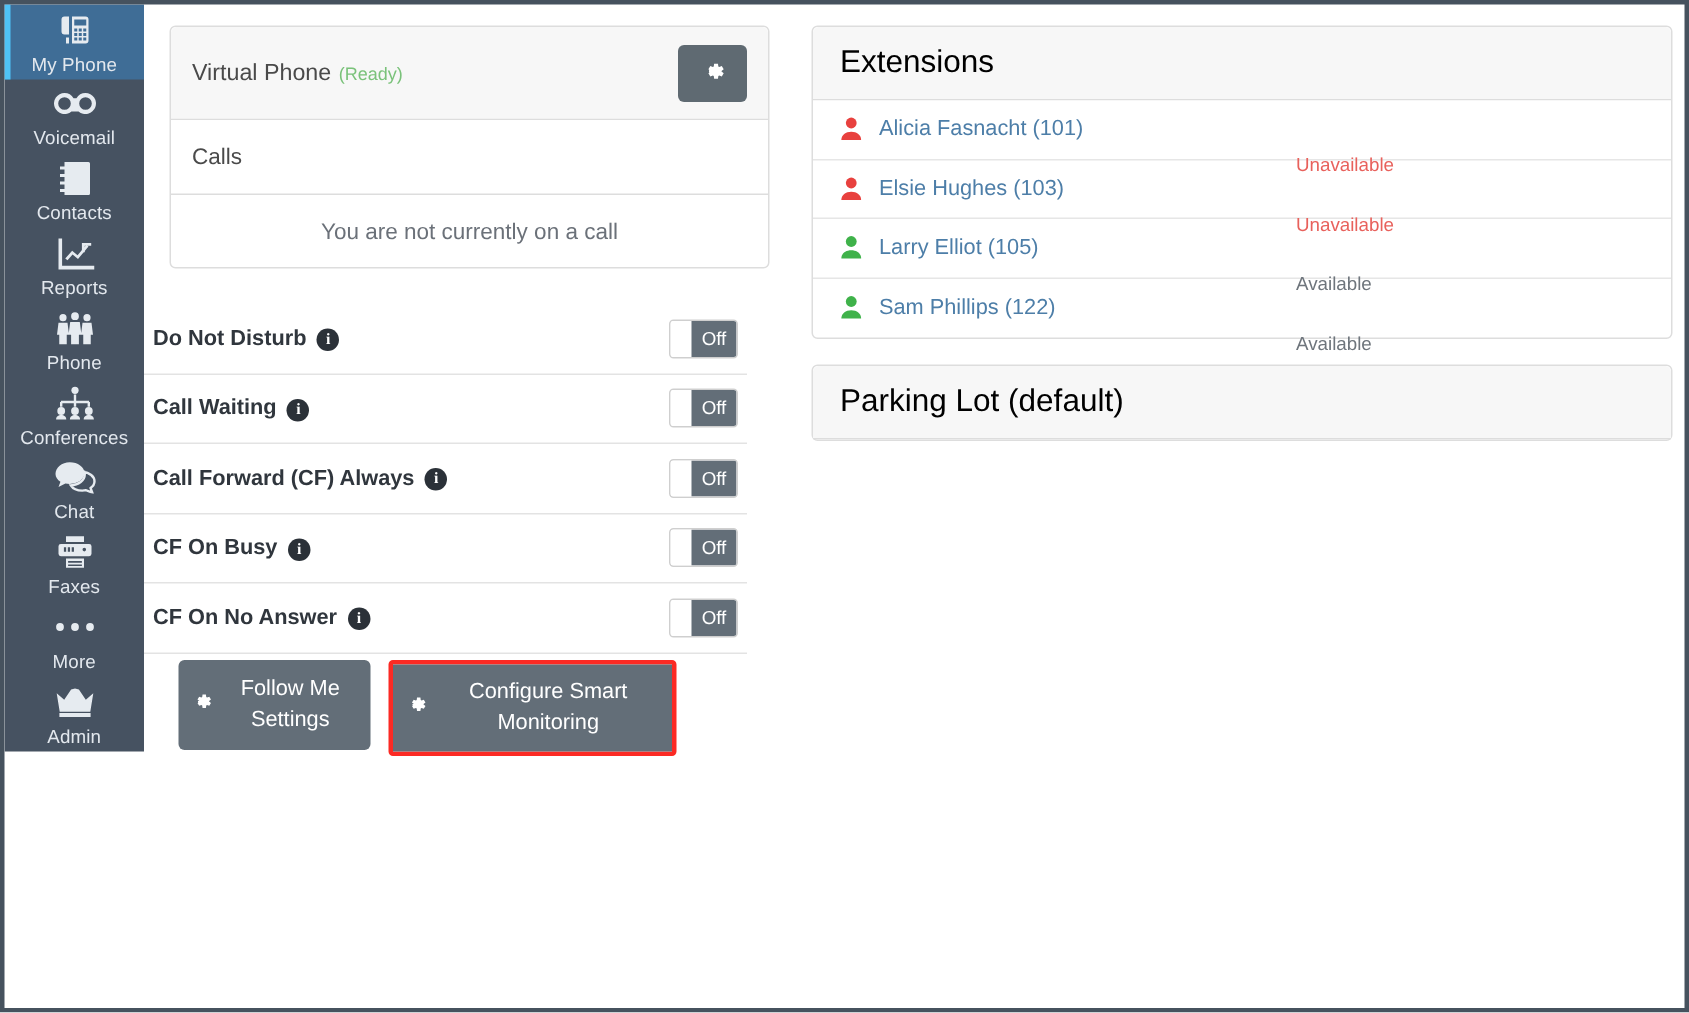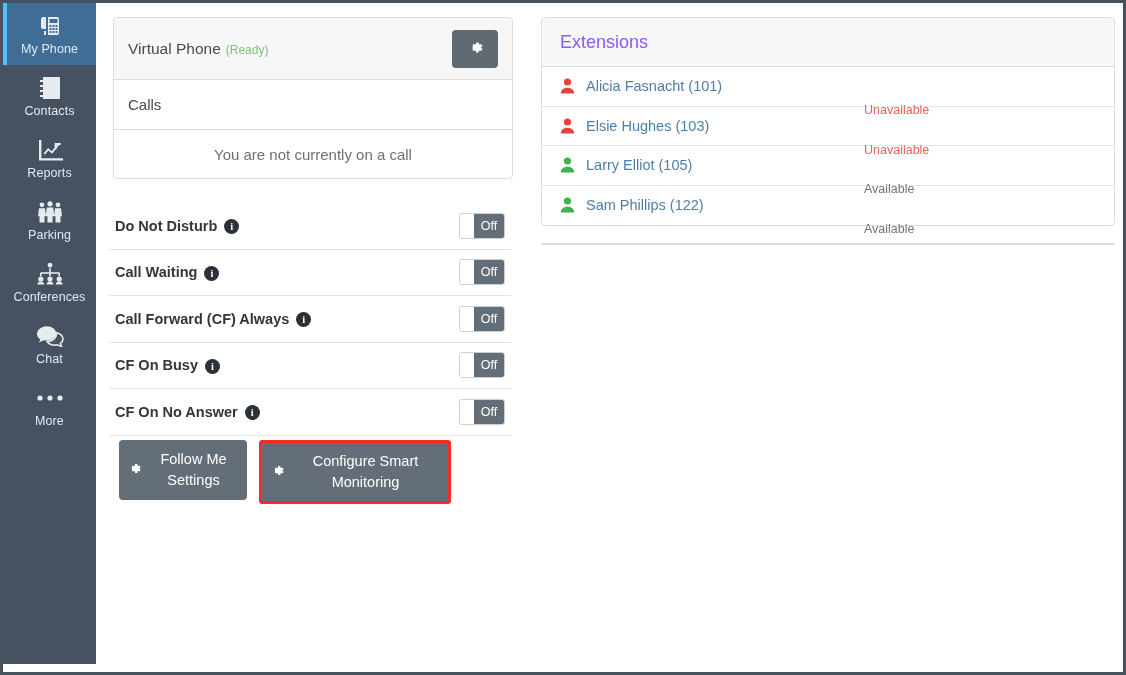--- a/index.html
+++ b/index.html
@@ -14,21 +14,21 @@
     width: 1126px; height: 675px;
     background: #ffffff;
     border: 3px solid #46525e;
     overflow: hidden;
   }
 
   
   #sidebar {
     position: absolute;
     left: 0; top: 0;
-    width: 93px; height: 661px;
+    width: 93px; height: 498px;
     background: #465261;
     display: flex;
     flex-direction: column;
     align-items: stretch;
     padding-top: 0;
   }
   .nav-item {
     position: relative;
     height: 62px;
     display: flex;
@@ -181,21 +181,21 @@
     height: 48px;
     display: flex; align-items: center; justify-content: center;
     font-size: 15px;
     color: #6b7179;
     border-radius: 0 0 4px 4px;
   }
 
   
   #feature-list {
     position: absolute;
-    left: 106px; top: 200px;
+    left: 93px; top: 200px;
     width: 402px;
   }
   .feature-row {
     height: 46.5px;
     border-bottom: 1px solid #e3e3e3;
     display: flex;
     align-items: center;
     padding: 0 0 0 6px;
   }
   .feature-label {
@@ -277,22 +277,22 @@
   
   #ext-panel {
     position: absolute;
     left: 538px; top: 14px;
     width: 574px;
   }
   #ext-head, #park-head {
     height: 49px;
     display: flex; align-items: center;
     padding: 0 18px;
-    font-size: 18px;
-    color: #8b5cf6;
+    font-size: 21px;
+    color: #000000;
     text-align: right;
   }
   .ext-row {
     height: 39.5px;
     border-bottom: 1px solid #e6e6e6;
     display: flex;
     align-items: center;
     padding: 0 18px;
   }
   .ext-row:last-child { border-bottom: none; }
@@ -329,20 +329,28 @@
 
     <div class="nav-item active">
       <span class="nav-icon">
         <svg width="24" height="24" viewBox="0 0 24 24">
             <path d="M5 3h3v12H5a2 2 0 0 1-2-2V5a2 2 0 0 1 2-2zm1 14h2v4H6zM10 3h9a2 2 0 0 1 2 2v14a2 2 0 0 1-2 2h-9zm1.5 2v4h8V5zm0 6v2h2v-2zm3 0v2h2v-2zm3 0v2h2v-2zm-6 3v2h2v-2zm3 0v2h2v-2zm3 0v2h2v-2zm-6 3v2h2v-2zm3 0v2h2v-2zm3 0v2h2v-2z"></path>
           </svg>
       </span>
       <span class="nav-label">My Phone</span>
     </div>
 
+    <div class="nav-item">
+      <span class="nav-icon">
+        <svg width="28" height="20" viewBox="0 0 32 20">
+            <path d="M8 2a8 8 0 1 0 5.3 14h5.4A8 8 0 1 0 24 2a8 8 0 0 0-6.9 4h-2.2A8 8 0 0 0 8 2zm0 3.2a4.8 4.8 0 1 1 0 9.6 4.8 4.8 0 0 1 0-9.6zm16 0a4.8 4.8 0 1 1 0 9.6 4.8 4.8 0 0 1 0-9.6z"></path>
+          </svg>
+      </span>
+      <span class="nav-label">Voicemail</span>
+    </div>
 
     <div class="nav-item">
       <span class="nav-icon">
         <svg width="22" height="24" viewBox="0 0 22 24">
             <path d="M4 1h16a1 1 0 0 1 1 1v20a1 1 0 0 1-1 1H4V1zm-3 3h3v2H1zm0 5h3v2H1zm0 5h3v2H1zm0 5h3v2H1zM12.5 6a2.6 2.6 0 1 1 0 5.2 2.6 2.6 0 0 1 0-5.2zM7.6 18c0-2.8 2.2-4.6 4.9-4.6s4.9 1.8 4.9 4.6z"></path>
           </svg>
       </span>
       <span class="nav-label">Contacts</span>
     </div>
 
@@ -356,21 +364,21 @@
       </span>
       <span class="nav-label">Reports</span>
     </div>
 
     <div class="nav-item">
       <span class="nav-icon">
         <svg width="30" height="24" viewBox="0 0 30 24">
             <path d="M7 2.4a2.4 2.4 0 1 1 0 4.8 2.4 2.4 0 0 1 0-4.8zM4 8.2h6l1 8h-1.5v6.3H4.5V16.2H3zM15 1.2a2.6 2.6 0 1 1 0 5.2 2.6 2.6 0 0 1 0-5.2zm-3.2 6.4h6.4l1.1 8.6h-1.7v6.3h-5.2V16.2h-1.7zM23 2.4a2.4 2.4 0 1 1 0 4.8 2.4 2.4 0 0 1 0-4.8zM20 8.2h6l1 8h-1.5v6.3h-5V16.2H19z"></path>
           </svg>
       </span>
-      <span class="nav-label">Parking</span>
+      <span class="nav-label">Phone</span>
     </div>
 
     <div class="nav-item">
       <span class="nav-icon">
         <svg width="28" height="24" viewBox="0 0 28 24">
             <circle cx="14" cy="3.2" r="2.4"></circle>
             <path d="M13.2 6h1.6v4.4h-1.6z"></path>
             <path d="M4.6 10.2h18.8v1.6H4.6z"></path>
             <path d="M4 11h1.6v3.2H4zm18.4 0H24v3.2h-1.6zm-9.2 0h1.6v3.2h-1.6z"></path>
             <circle cx="4.8" cy="17" r="2.6"></circle>
@@ -386,32 +394,51 @@
       <span class="nav-icon">
         <svg width="28" height="22" viewBox="0 0 28 22">
             <path d="M10.5 1.2c5.4 0 9.8 3.2 9.8 7.2s-4.4 7.2-9.8 7.2c-1 0-2-.1-2.9-.3L3 17.6l1.3-3.4C2.3 12.9 1 11.1 1 9c0-4 4.2-7.8 9.5-7.8z"></path>
             <path d="M19.4 7.5c4.2.5 7.6 3.2 7.6 6.4 0 1.8-1 3.4-2.6 4.5l1.1 3-4.2-1.6c-.8.2-1.6.3-2.4.3-3.4 0-6.4-1.4-7.7-3.5 5.2-.3 9.3-3.4 9.3-7.3 0-.6-.1-1.2-.3-1.8z" fill="#465261"></path>
             <path d="M19.4 7.5c4.2.5 7.6 3.2 7.6 6.4 0 1.8-1 3.4-2.6 4.5l1.1 3-4.2-1.6c-.8.2-1.6.3-2.4.3-3.4 0-6.4-1.4-7.7-3.5 5.2-.3 9.3-3.4 9.3-7.3 0-.6-.1-1.2-.3-1.8z" fill="none" stroke="#e6ebf0" stroke-width="1.6"></path>
           </svg>
       </span>
       <span class="nav-label">Chat</span>
     </div>
 
+    <div class="nav-item">
+      <span class="nav-icon">
+        <svg width="24" height="24" viewBox="0 0 24 24">
+            <path d="M6 1.5h12v3.8H6z"></path>
+            <path d="M2.6 6.6h18.8a1.6 1.6 0 0 1 1.6 1.6v5a1.6 1.6 0 0 1-1.6 1.6H2.6A1.6 1.6 0 0 1 1 13.2v-5a1.6 1.6 0 0 1 1.6-1.6zm2 2.2v3h1.5v-3zm2.6 0v3h1.5v-3zm2.6 0v3h1.5v-3zm8.4.4a1.2 1.2 0 1 0 0 2.4 1.2 1.2 0 0 0 0-2.4z"></path>
+            <path d="M6 16.4h12v6.1H6z"></path>
+            <path d="M7.4 18h9.2v1.1H7.4zm0 2.3h9.2v1.1H7.4z" fill="#465261"></path>
+          </svg>
+      </span>
+      <span class="nav-label">Faxes</span>
+    </div>
 
     <div class="nav-item">
       <span class="nav-icon">
         <svg width="28" height="10" viewBox="0 0 28 10">
             <circle cx="4" cy="5" r="2.6"></circle>
             <circle cx="14" cy="5" r="2.6"></circle>
             <circle cx="24" cy="5" r="2.6"></circle>
           </svg>
       </span>
       <span class="nav-label">More</span>
     </div>
 
+    <div class="nav-item">
+      <span class="nav-icon">
+        <svg width="28" height="22" viewBox="0 0 28 22">
+            <path d="M1.8 5.2l5 4.3 4.6-6.8L14 2l2.6.7 4.6 6.8 5-4.3-2 12.3H3.8zM3.6 18.4h20.8v2.6H3.6z"></path>
+          </svg>
+      </span>
+      <span class="nav-label">Admin</span>
+    </div>
 
   </nav>
 
   <section id="phone-panel" class="panel">
 
     <div id="phone-head" class="panel-head">
       <div>
         <span id="vp-title">Virtual Phone</span><span id="vp-ready">(Ready)</span>
       </div>
       <div class="spacer"></div>
@@ -549,15 +576,16 @@
             <circle cx="7.5" cy="4" r="3.6"></circle>
             <path d="M.9 15.4c0-3.5 2.9-5.6 6.6-5.6s6.6 2.1 6.6 5.6z"></path>
           </svg>
       </span>
       <span class="ext-name">Sam Phillips (122)</span>
       <span class="ext-status st-available">Available</span>
     </div>
   </section>
 
   <section id="park-panel" class="panel">
+    <div id="park-head" class="panel-head">Parking Lot (default)</div>
   </section>
 
 </div>
 
 </body></html>

